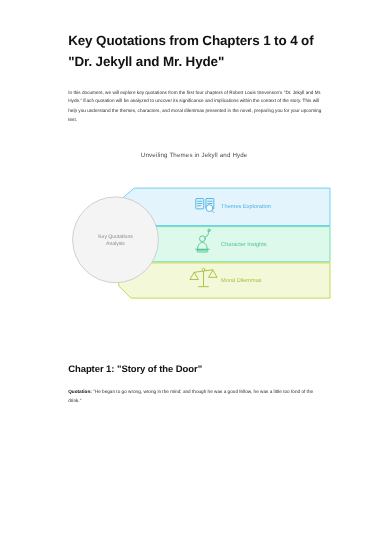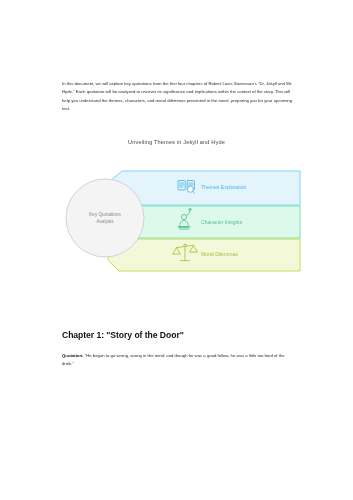--- a/index.html
+++ b/index.html
@@ -110,20 +110,21 @@
   .quote-block b {
     font-weight: 700;
     color: #111111;
   }
 </style>
 </head>
 <body>
 
 <div class="page">
 
+  <div class="doc-title">Key Quotations from Chapters 1 to 4 of "Dr. Jekyll and Mr. Hyde"</div>
 
   <div class="intro">In this document, we will explore key quotations from the first four chapters of Robert Louis Stevenson's "Dr. Jekyll and Mr. Hyde." Each quotation will be analyzed to uncover its significance and implications within the context of the story. This will help you understand the themes, characters, and moral dilemmas presented in the novel, preparing you for your upcoming test.</div>
 
   <div class="diagram">
 
     <div class="diagram-title">Unveiling Themes in Jekyll and Hyde</div>
 
     <svg class="diagram-svg" viewBox="0 0 353 140">
 
       <polygon points="108,49 122,37 300,37 300,71 122,71" fill="#e4f4fd" stroke="#6dcff6" stroke-width="0.9" stroke-linejoin="round"></polygon>

